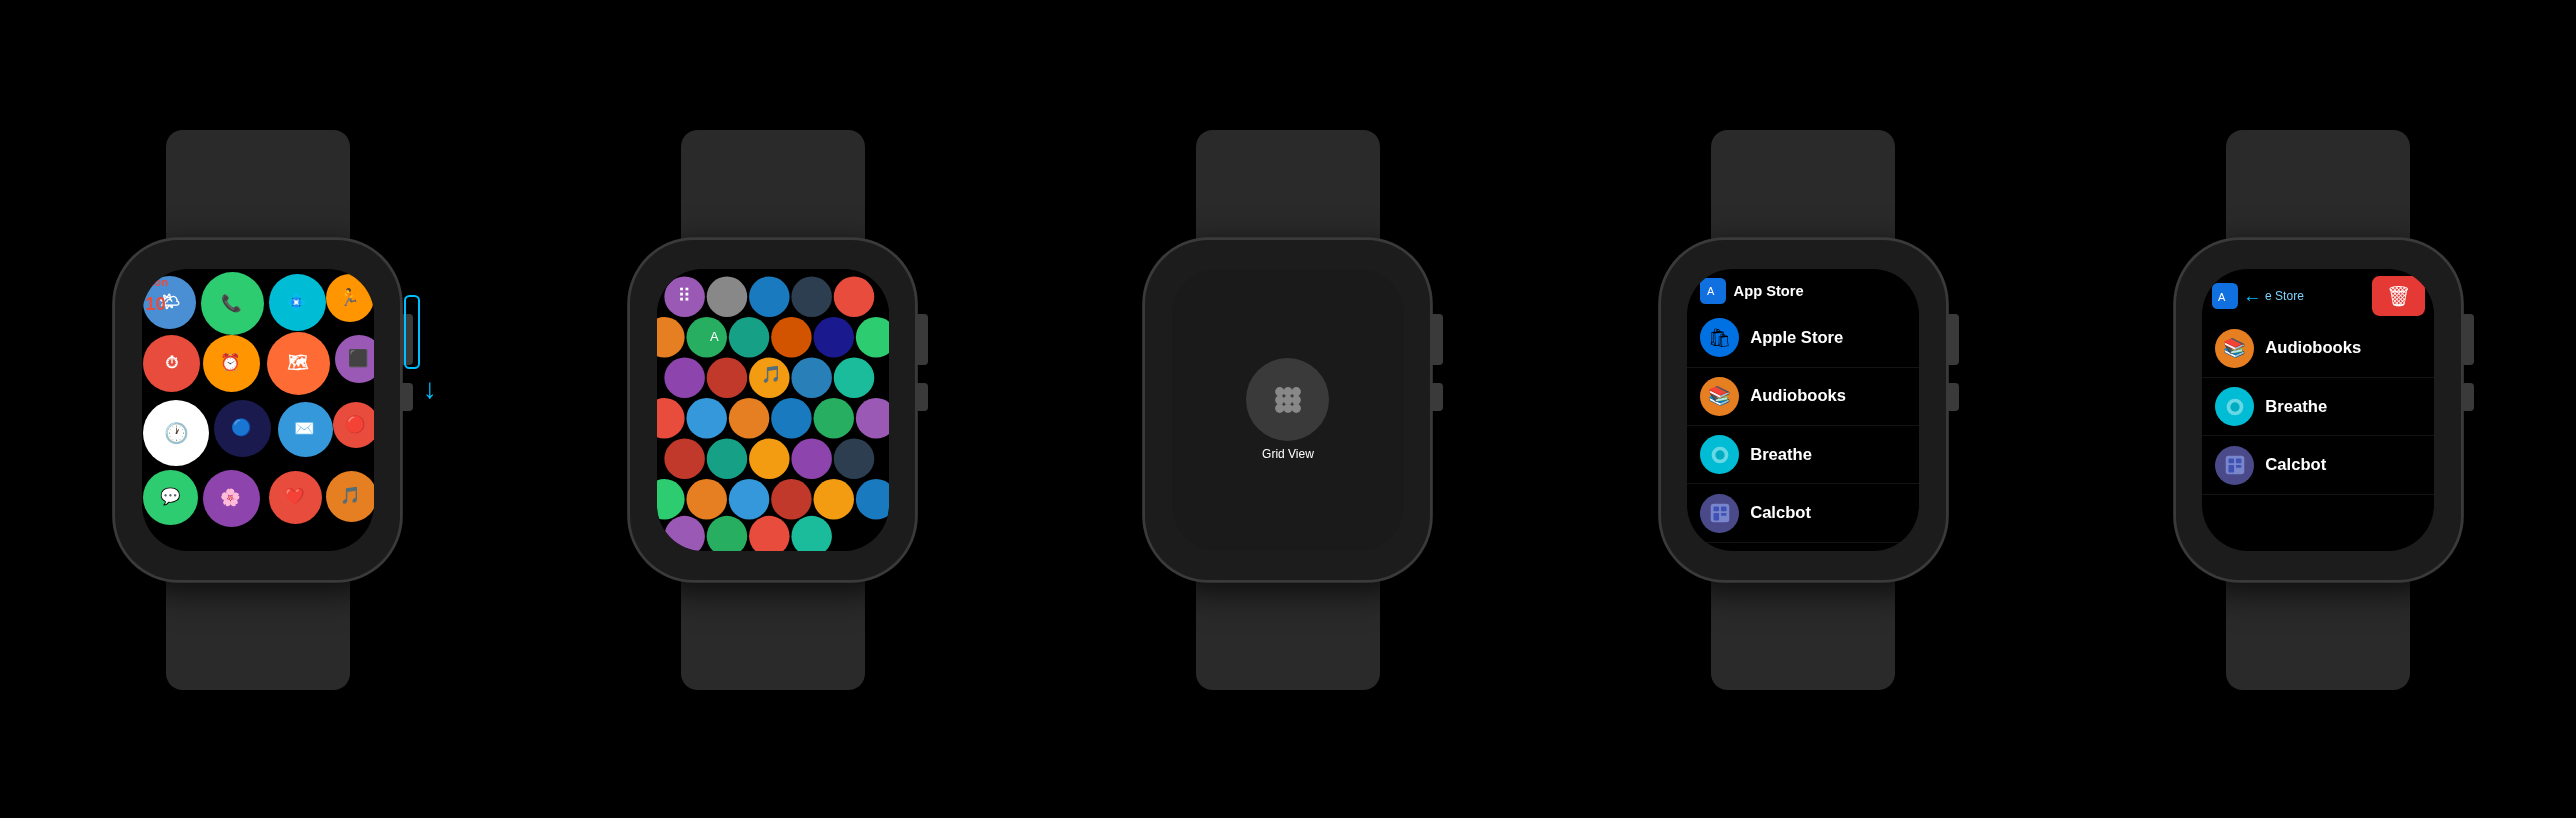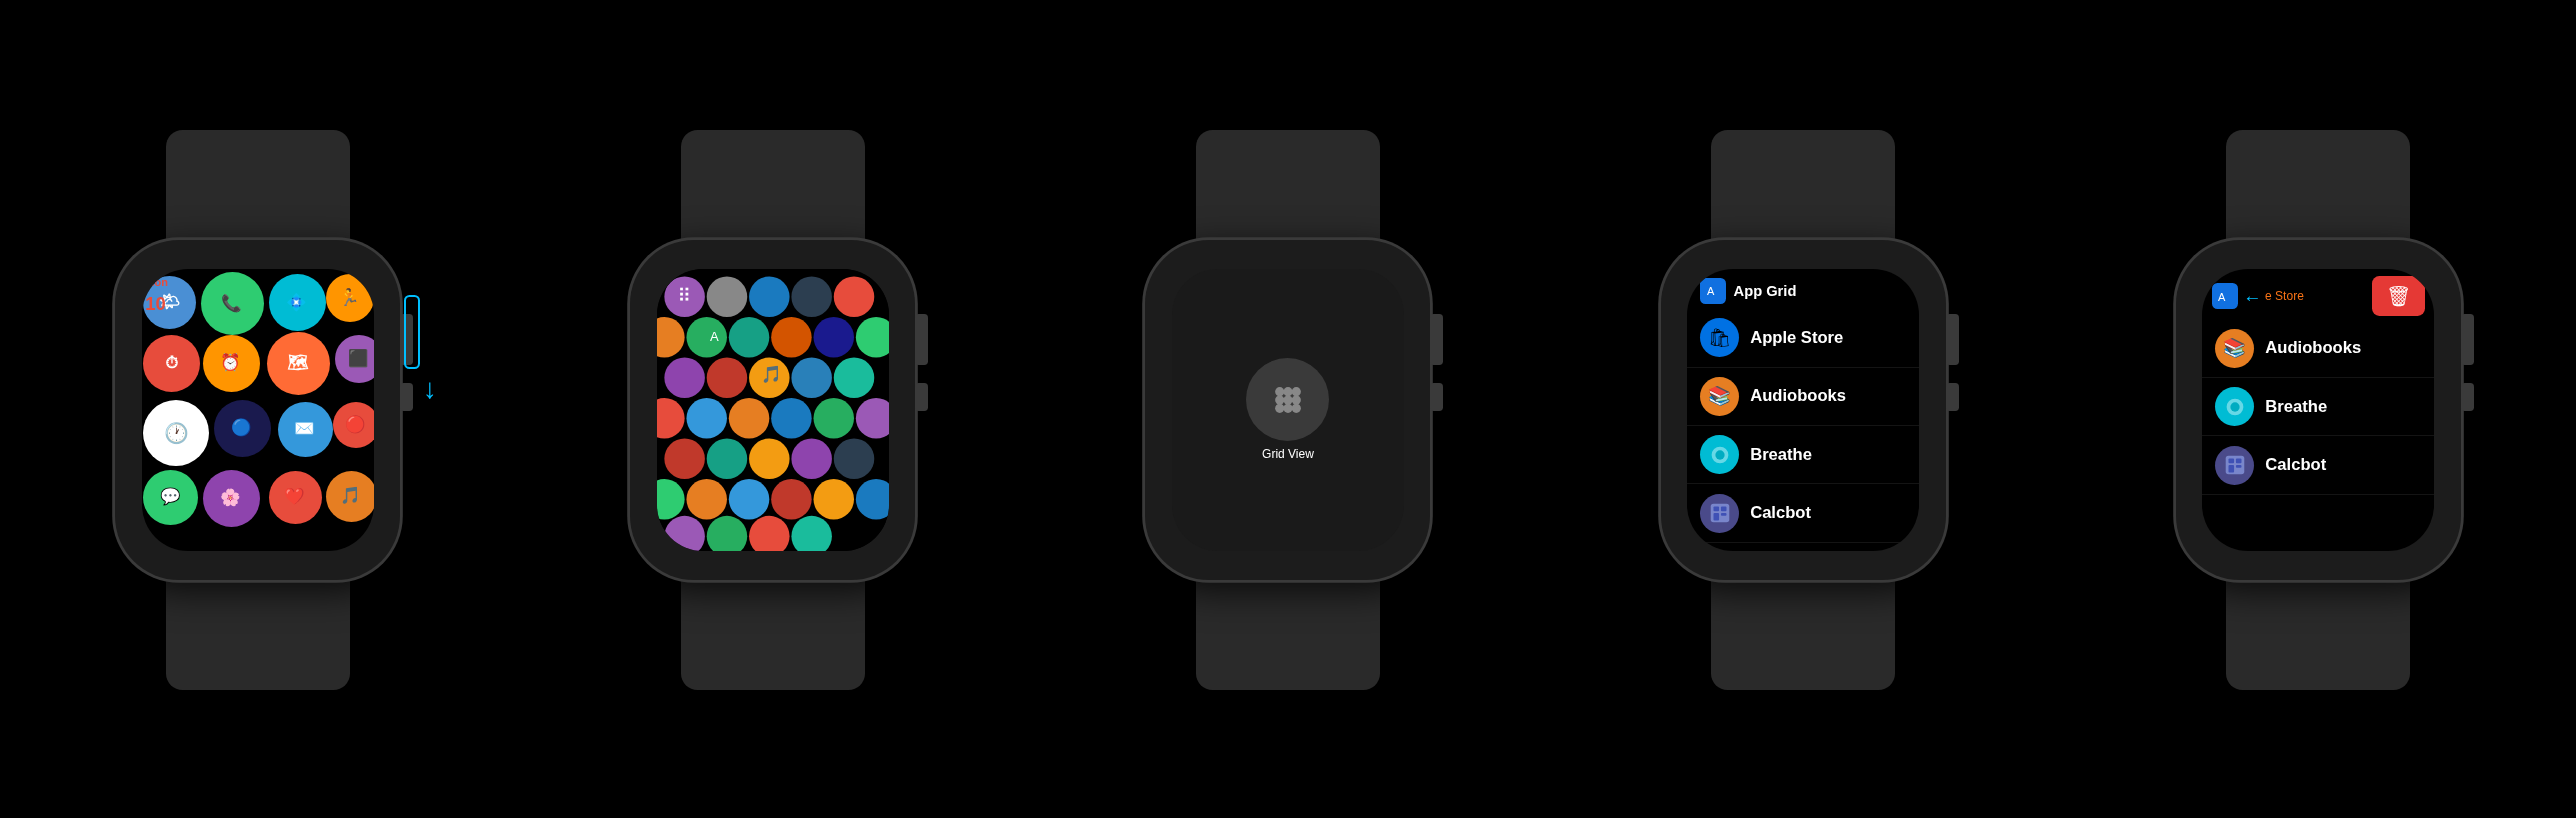--- a/index.html
+++ b/index.html
@@ -347,21 +347,21 @@
     <div class="watch-crown"></div>
     <div class="watch-btn"></div>
     <div class="watch-screen app-list-screen">
 
       <div class="app-list-header">
         <div class="appstore-icon">
           <svg width="14.7" height="14.7" viewBox="0 0 16 16" style="font-size:14px">
             <text x="1" y="13" font-size="12" fill="white">A</text>
           </svg>
         </div>
-        <span class="app-list-header-text">App Grid</span>
+        <span class="app-list-header-text">App Store</span>
       </div>
 
       <div class="app-list-item">
         <div class="app-list-item-icon" style="background:#0071e3;">🛍</div>
         <span class="app-list-item-name">Apple Store</span>
       </div>
       <div class="app-list-item">
         <div class="app-list-item-icon" style="background:#e67e22;">📚</div>
         <span class="app-list-item-name">Audiobooks</span>
       </div>
@@ -400,21 +400,21 @@
 
       <div style="display:flex;align-items:center;gap:5.5px;padding:7.4px 9.2px 3.7px;">
         <div class="appstore-icon">
           <svg width="14.7" height="14.7" viewBox="0 0 16 16" style="font-size:14px">
             <text x="1" y="13" font-size="12" fill="white">A</text>
           </svg>
         </div>
 
         <div style="display:flex;align-items:center;flex:1;">
           <span style="color:#00bfff;font-size:18.4px;font-weight:bold;margin-right:3.7px;">←</span>
-          <span style="color:#f97316;font-size:12px;">e Store</span>
+          <span style="color:#7dd3fc;font-size:12px;">e Store</span>
         </div>
 
         <div style="background:#e53935;border-radius:7.4px;width:53px;height:40px;display:flex;align-items:center;justify-content:center;margin-left:auto;">
           <span style="font-size:20px;color:white;">🗑</span>
         </div>
       </div>
 
       <div class="app-list-item">
         <div class="app-list-item-icon" style="background:#e67e22;">📚</div>
         <span class="app-list-item-name">Audiobooks</span>

